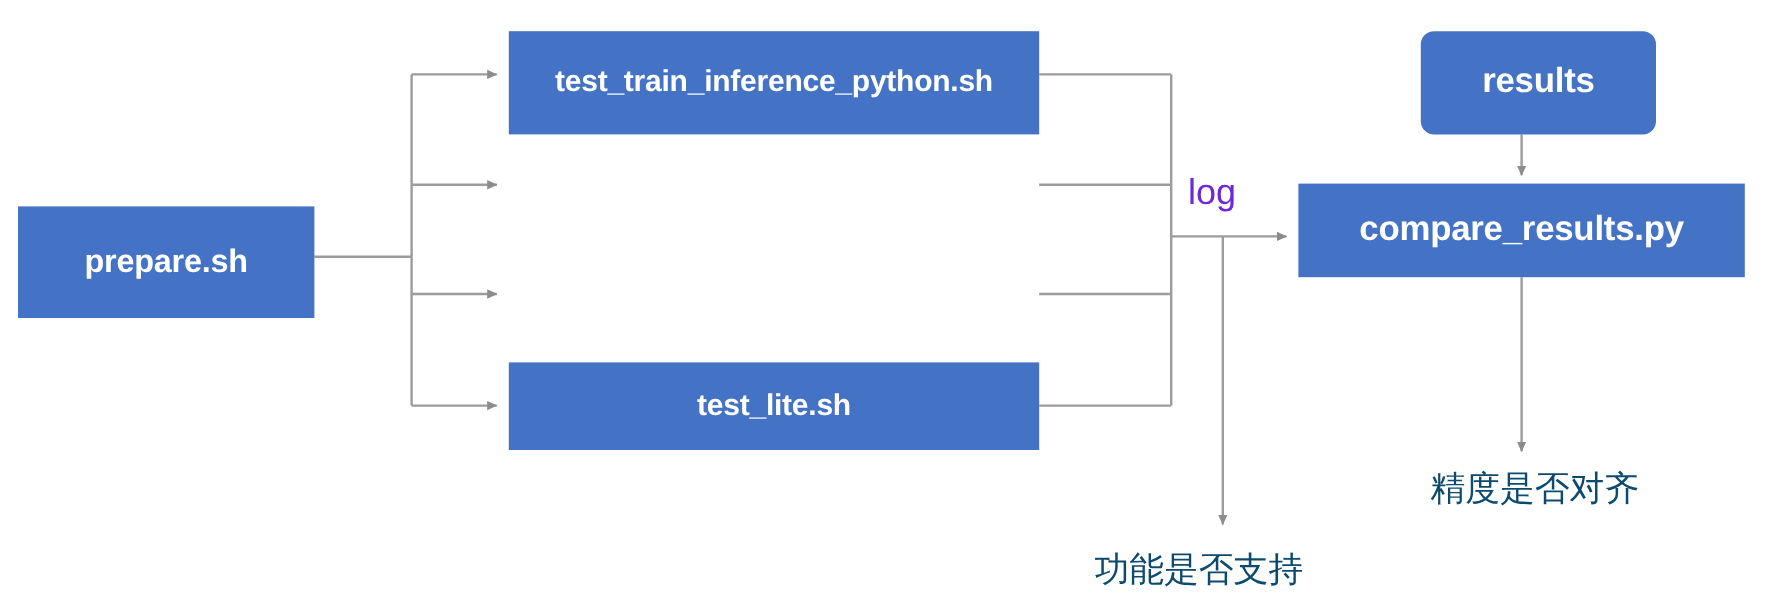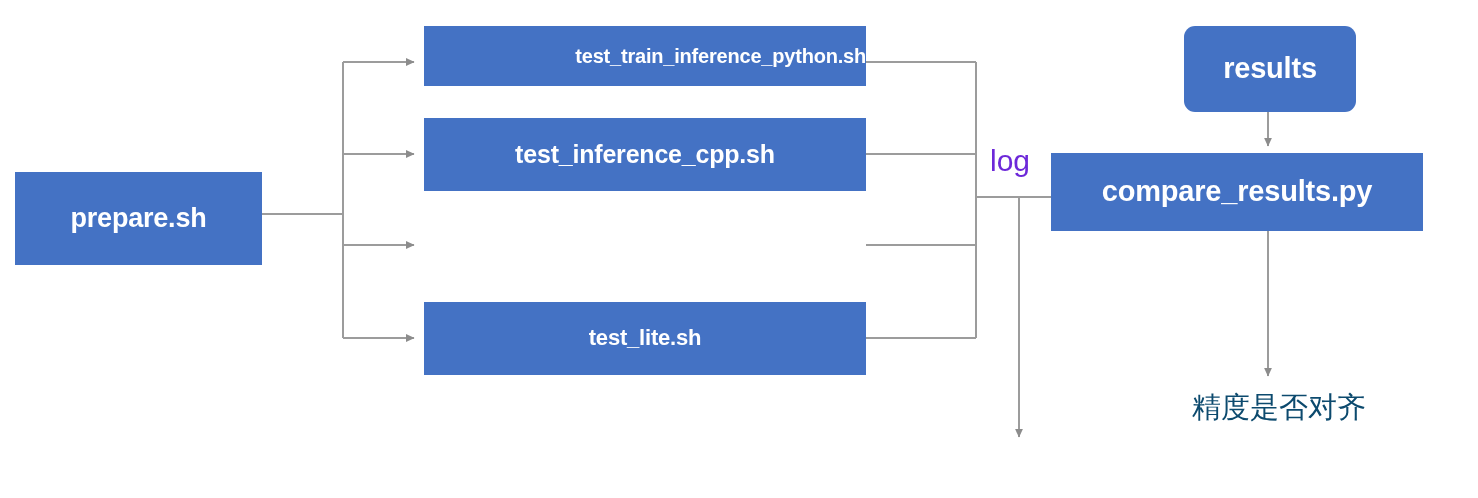--- a/index.html
+++ b/index.html
@@ -88,39 +88,37 @@
       <path d="M1268,112 L1268,146" marker-end="url(#arrow)"></path>
 
       <path d="M1268,231 L1268,376" marker-end="url(#arrow)"></path>
     </g>
   </svg>
 
   <div class="node" style="left:15px; top:172px; width:247px; height:93px; font-size:27px;">
     <span>prepare.sh</span>
   </div>
 
-  <div class="node" style="left:424px; top:26px; width:442px; height:60px; font-size:20px;justify-content:flex-end;">
+  <div class="node" style="left:424px; top:26px; width:442px; height:86px; font-size:25px;">
     <span>test_train_inference_python.sh</span>
   </div>
 
-  <div class="node" style="left:424px; top:118px; width:442px; height:73px; font-size:25px;">
-    <span>test_inference_cpp.sh</span>
-  </div>
 
 
-  <div class="node" style="left:424px; top:302px; width:442px; height:73px; font-size:22px;">
+  <div class="node" style="left:424px; top:302px; width:442px; height:73px; font-size:25px;">
     <span>test_lite.sh</span>
   </div>
 
-  <div class="node rounded" style="left:1184px; top:26px; width:172px; height:86px; font-size:29px;">
+  <div class="node rounded" style="left:1184px; top:26px; width:196px; height:86px; font-size:29px;">
     <span>results</span>
   </div>
 
-  <div class="node" style="left:1051px; top:153px; width:372px; height:78px; font-size:29px;">
+  <div class="node" style="left:1082px; top:153px; width:372px; height:78px; font-size:29px;">
     <span>compare_results.py</span>
   </div>
 
   <div class="edge-label" style="left:990px; top:144px; font-size:30px;">log</div>
 
+  <div class="note-red" style="left:912px; top:455px; font-size:29px;">功能是否支持</div>
 
   <div class="note-red" style="left:1192px; top:388px; font-size:29px;">精度是否对齐</div>
 
 </div>
 
 </body></html>

